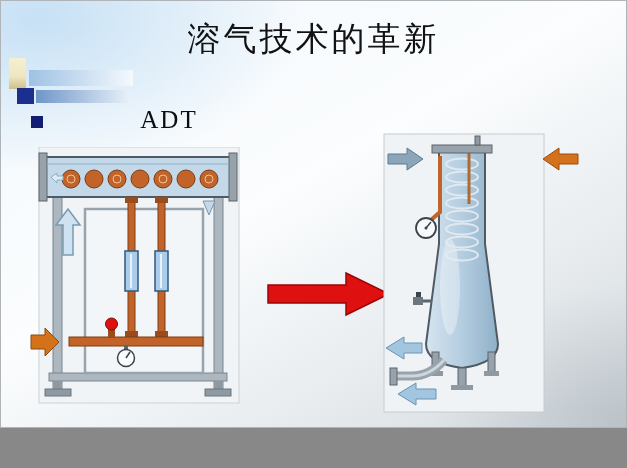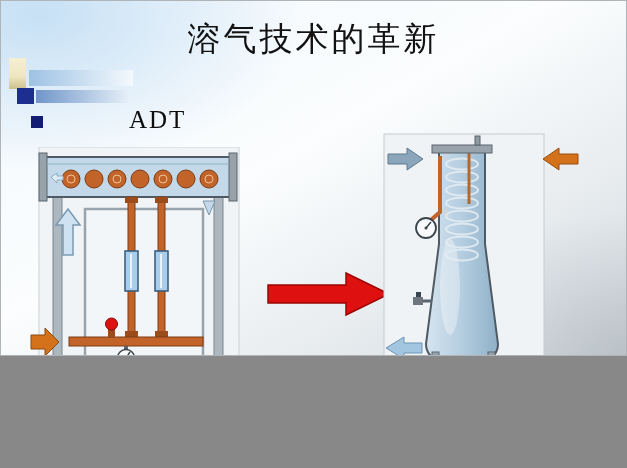--- a/index.html
+++ b/index.html
@@ -1,18 +1,18 @@
 <!DOCTYPE html>
 <html style="--accent-red: #de1010; --pipe-orange: #c2642a; --arrow-orange: #d4721c; --tank-blue: #c3d9e9; --steel-gray: #97a2aa; --frame-gray: #adb7bf; --flow-blue: #a3c6e0; --navy: #1c2f8e; --deco-cream: #efe6bf;"><head>
 <meta charset="utf-8">
 <style>
   html,body{margin:0;padding:0;}
   body{font-family:"Liberation Sans","DejaVu Sans",sans-serif;background:#888;}
   .slide{
-    position:relative;width:627px;height:356px;overflow:hidden;
+    position:relative;width:627px;height:428px;overflow:hidden;
     border:1px solid #aeb4b8;box-sizing:border-box;
     background:
       radial-gradient(ellipse 300px 220px at 100% 100%, rgba(120,132,142,.28), rgba(120,132,142,0) 65%),
       radial-gradient(ellipse 430px 250px at 6% 4%, rgba(168,208,240,.60), rgba(168,208,240,0) 62%),
       linear-gradient(150deg,#f3f8fc 0%,#fbfdfe 45%,#e9edf0 72%,#d3d9dd 100%);
   }
   .title{
     position:absolute;top:16px;left:0;right:0;margin:0;
     text-align:center;font-family:"Liberation Serif","DejaVu Serif",serif;
     font-size:33px;font-weight:500;letter-spacing:3px;color:#121212;
@@ -21,21 +21,21 @@
   .deco-cream{left:8px;top:57px;width:17px;height:31px;
     background:linear-gradient(#f6f0d2,var(--deco-cream,#efe6bf) 60%,#cdc08b);}
   .deco-bar1{left:28px;top:69px;width:104px;height:16px;
     background:linear-gradient(90deg,#9ec2e4,#f4f9fd);}
   .deco-navy{left:16px;top:87px;width:17px;height:16px;background:var(--navy,#1c2f8e);}
   .deco-bar2{left:35px;top:89px;width:92px;height:13px;
     background:linear-gradient(90deg,#6f96c8,#e6eff8);}
   .deco-bullet{left:30px;top:115px;width:12px;height:12px;background:#121c72;}
   .diagram-label{
     position:absolute;font-family:"Liberation Serif","DejaVu Serif",serif;
-    font-size:25px;letter-spacing:2px;color:#0d0d0d;text-align:left;
+    font-size:25px;letter-spacing:2px;color:#0d0d0d;text-align:center;
   }
   .label-adt{left:128px;top:105px;width:80px;}
   .label-adr{left:443px;top:105px;width:90px;}
   .adt-svg{position:absolute;left:28px;top:146px;width:218px;height:262px;}
   .arrow-svg{position:absolute;left:266px;top:270px;width:124px;height:46px;}
   .adr-svg{position:absolute;left:381px;top:131px;width:200px;height:284px;}
 </style>
 </head>
 <body>
 

